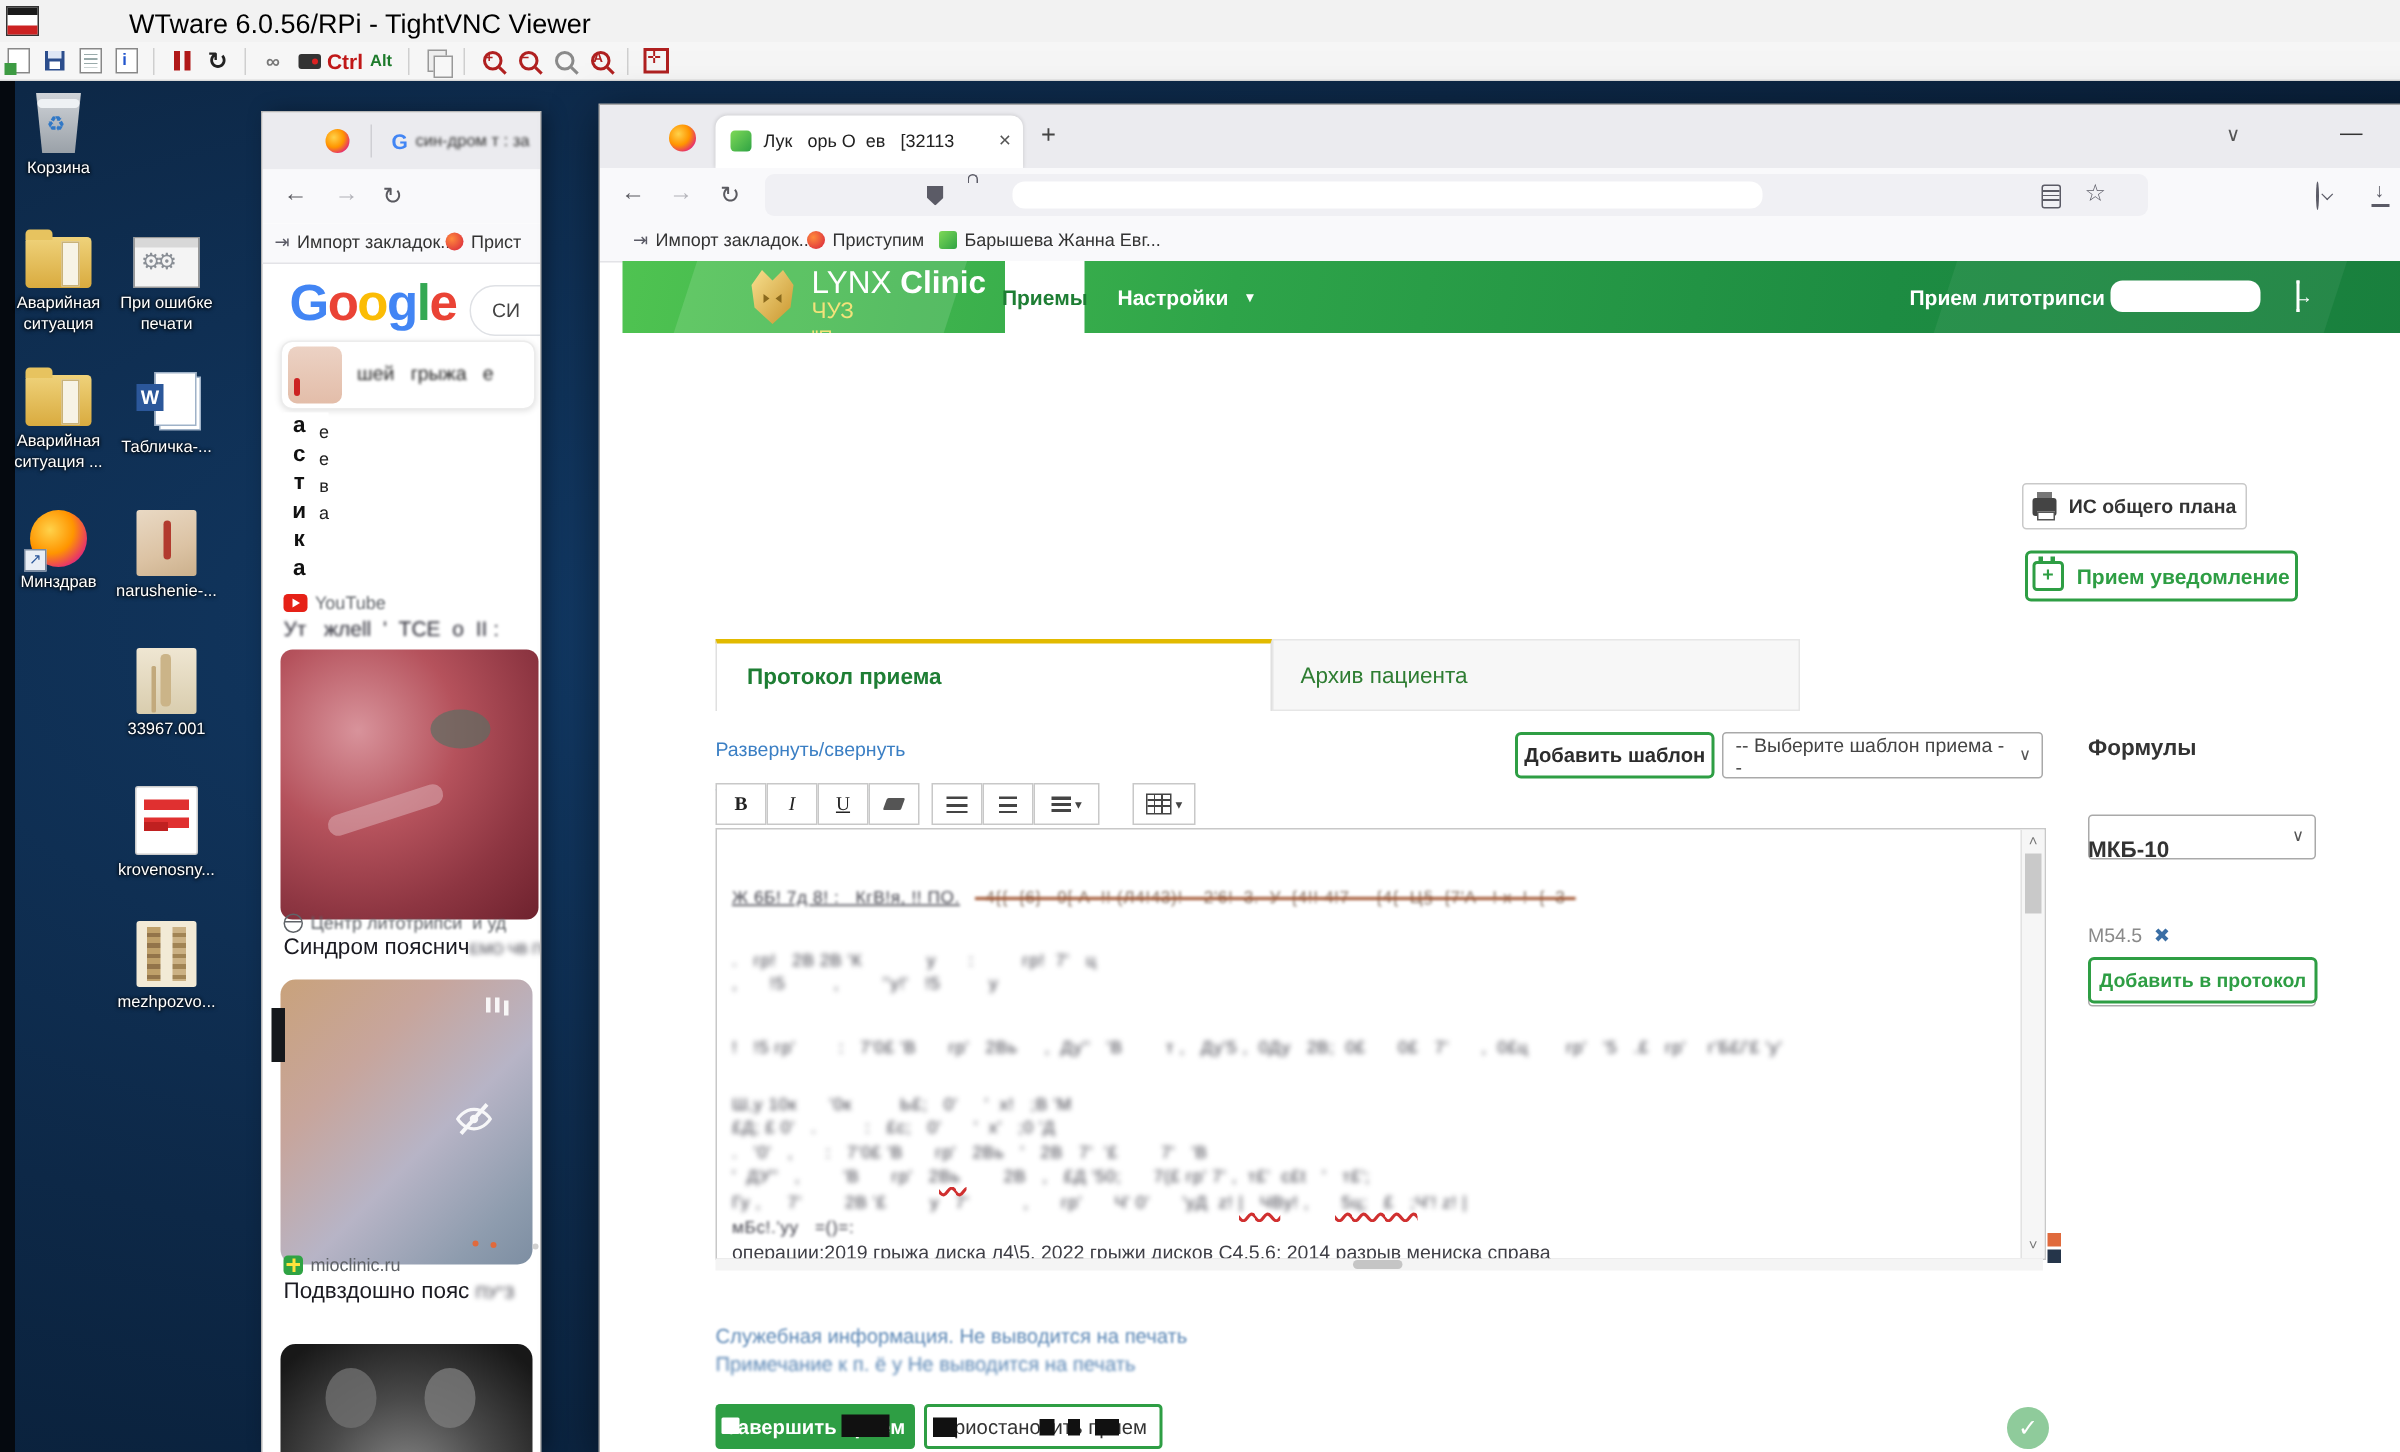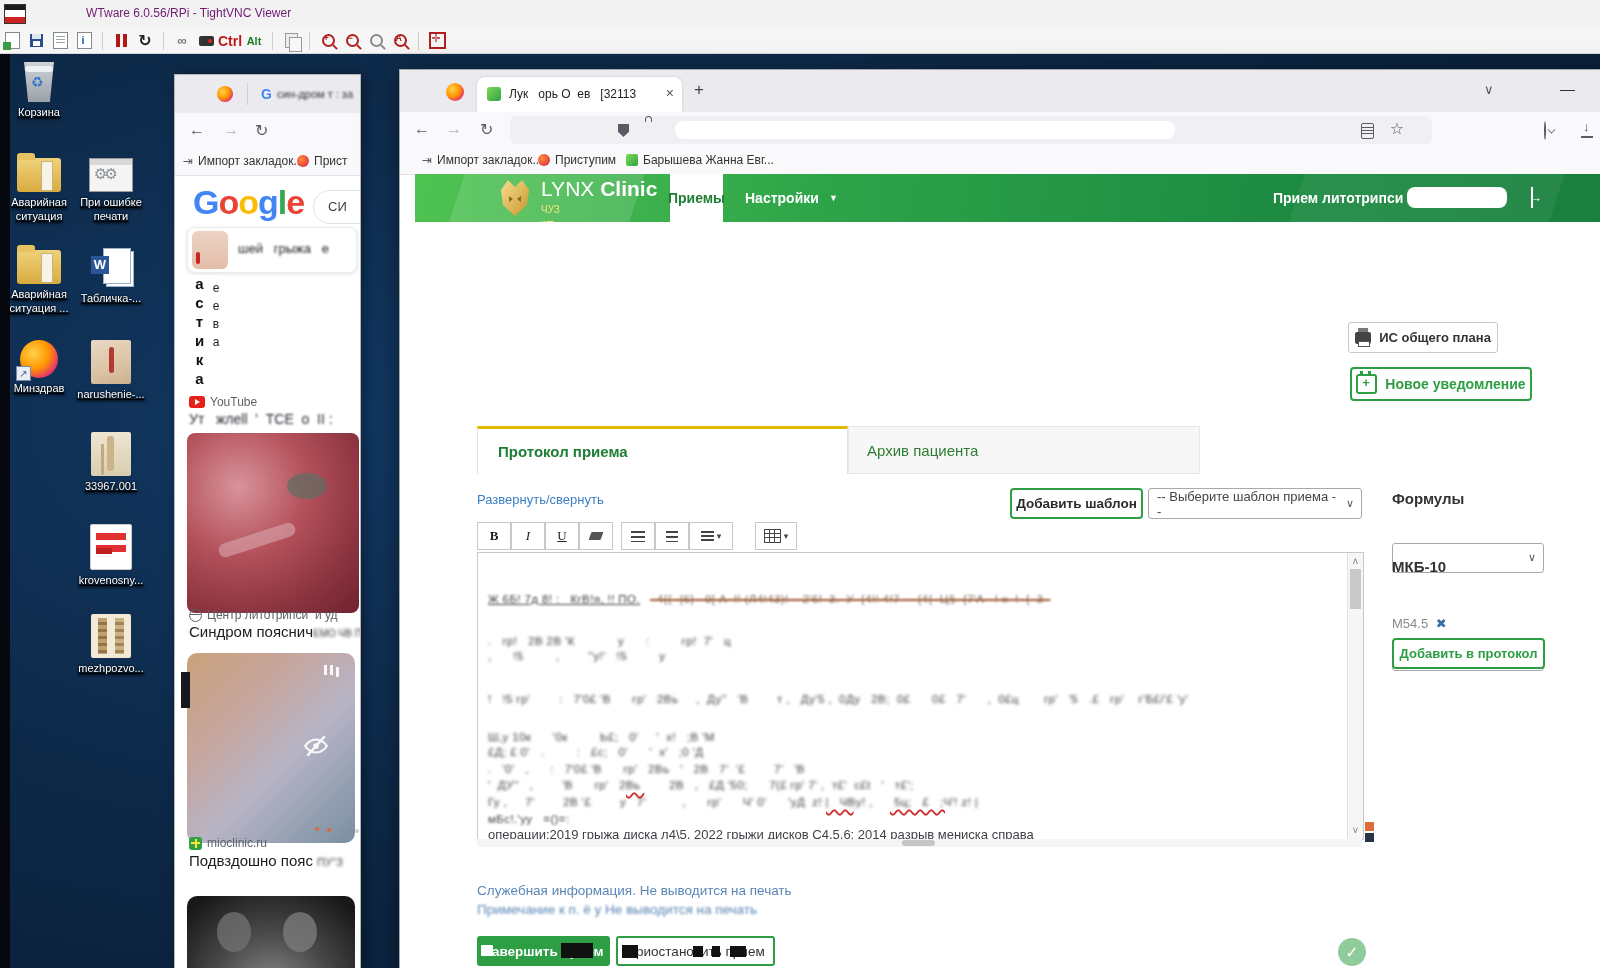--- a/index.html
+++ b/index.html
@@ -1,21 +1,21 @@
 <!DOCTYPE html>
 <html><head>
 <meta charset="utf-8">
 <style>
   html,body{margin:0;padding:0;background:#000;}
   body{font-family:"Liberation Sans","DejaVu Sans",sans-serif;}
   .screen{position:relative;width:1600px;height:968px;overflow:hidden;background:#0d2847;}
   .abs{position:absolute;}
   
   .vnc-title{left:0;top:0;width:1600px;height:28px;background:#f2f2f2;border-bottom:1px solid #d9d9d9;}
-  .vnc-title .t{position:absolute;left:86px;top:6px;font-size:12px;color:#701a75;}
+  .vnc-title .t{position:absolute;left:86px;top:6px;font-size:18px;color:#000000;}
   .vnc-logo{position:absolute;left:4px;top:4px;width:20px;height:18px;background:#fff;border:1px solid #333;}
   .vnc-logo::before{content:"";position:absolute;left:0;top:0;width:100%;height:5px;background:#1a1a1a;}
   .vnc-logo::after{content:"";position:absolute;left:0;bottom:0;width:100%;height:6px;background:#c22;}
   .vnc-toolbar{left:0;top:28px;width:1600px;height:26px;background:#f6f6f6;border-bottom:1px solid #d9d9d9;display:flex;align-items:center;gap:6px;padding-left:3px;box-sizing:border-box;}
   .tbi{width:18px;height:18px;display:inline-flex;align-items:center;justify-content:center;font-size:13px;color:#333;position:relative;}
   .tbsep{width:1px;height:18px;background:#cfcfcf;margin:0 3px;}
   .ic-sheet{width:13px;height:15px;background:#fff;border:1px solid #888;position:relative;}
   .ic-sheet.grn::after{content:"";position:absolute;left:-3px;bottom:-2px;width:8px;height:8px;background:#3d9b43;}
   .ic-save{width:13px;height:13px;background:#2b4d8c;position:relative;}
   .ic-save::before{content:"";position:absolute;left:2px;top:0;width:9px;height:5px;background:#dfe7f5;}
@@ -33,21 +33,21 @@
   .mag.gray{border-color:#8a8a8a;}
   .mag.gray::after{background:#8a8a8a;}
   .mag b{position:absolute;left:0px;top:-3px;font-size:9px;color:#b02020;font-weight:bold;}
   .ic-full{width:13px;height:13px;border:2px solid #b02020;position:relative;}
   .ic-full::after{content:"✛";position:absolute;left:1px;top:-2px;color:#b02020;font-size:11px;}
   .red-txt{color:#c01818;font-size:14px;font-weight:bold;}
   .grn-txt{color:#1c7a2a;font-size:11px;font-weight:bold;}
   
   .desk{left:0;top:54px;width:1600px;height:914px;background:radial-gradient(ellipse at 30% 40%, #123a66 0%, #0d2847 55%, #081c33 100%);}
   .dstrip{left:0;top:54px;width:10px;height:914px;background:#05090f;}
-  .dicon{width:70px;text-align:center;text-decoration:underline;}
+  .dicon{width:70px;text-align:center;}
   .dlabel{margin-top:4px;font-size:11px;color:#fff;text-shadow:0 1px 3px #000,0 0 2px #000;line-height:1.25;}
   .ig{margin:0 auto;position:relative;}
   .ig-bin{width:34px;height:40px;background:linear-gradient(#cfd3d8,#9aa1a8);clip-path:polygon(6% 0,94% 0,82% 100%,18% 100%);position:relative;}
   .ig-bin::before{content:"";position:absolute;left:10%;top:4px;width:80%;height:6px;background:#eef1f4;border-radius:3px;}
   .ig-bin::after{content:"♻";position:absolute;left:9px;top:12px;color:#3178c6;font-size:14px;}
   .ig-folder{width:44px;height:34px;background:linear-gradient(#efd27a,#d9ab3f);border-radius:3px;position:relative;}
   .ig-folder::before{content:"";position:absolute;left:0;top:-5px;width:18px;height:7px;background:#e7c35f;border-radius:3px 3px 0 0;}
   .ig-folder::after{content:"";position:absolute;left:24px;top:3px;width:10px;height:28px;background:#f7f3e6;border:1px solid #c9b27a;}
   .ig-gears{width:42px;height:32px;background:#f4f4f4;border:1px solid #999;position:relative;}
   .ig-gears::before{content:"";position:absolute;left:0;top:0;width:100%;height:6px;background:#d8d8d8;}
@@ -371,21 +371,21 @@
             <linearGradient id="gold" x1="0" y1="0" x2="1" y2="1">
               <stop offset="0" stop-color="#f7df8e"></stop>
               <stop offset="1" stop-color="#c9952d"></stop>
             </linearGradient>
           </defs>
         <path d="M6 12 L13 2 L20 9 L27 2 L34 12 L32 27 L20 38 L8 27 Z" fill="url(#gold)"></path>
         <path d="M14 18 l4 3 l-4 3 z M26 18 l-4 3 l4 3 z" fill="#8a6a1d"></path>
       </svg>
       <div class="abs" style="left:126px;top:4px;line-height:1.05;">
         <span style="font-size:21px;color:#fff;"><span>LYNX</span> <b>Clinic</b></span><br>
-        <span style="font-size:10px;color:#f3e27a;">ЧУЗ</span><br>
+        <span style="font-size:15px;color:#f3e27a;">ЧУЗ</span><br>
         <span style="font-size:13px;color:#f3e27a;">"Поликлиника</span>
       </div>
       <div class="abs" style="left:255px;top:0;width:53px;height:48px;background:#fff;display:flex;align-items:center;justify-content:center;font-size:14px;font-weight:bold;color:#1e7e34;">
           <span>Приемы</span>
         </div>
       <div class="abs" style="left:330px;top:0;height:48px;display:flex;align-items:center;gap:7px;color:#fff;font-size:14px;font-weight:bold;">
           <span>Настройки</span>
           <span class="caret" style="color:#fff;">▼</span>
         </div>
       <div class="abs" style="left:858px;top:0;height:48px;display:flex;align-items:center;gap:7px;color:#fff;font-size:14px;font-weight:bold;">
@@ -397,21 +397,21 @@
     </div>
 
     <div class="abs" style="left:0;top:152px;width:1240px;height:746px;background:#fff;">
 
       <div class="abs" style="left:948px;top:100px;width:148px;height:29px;border:1px solid #c9c9c9;border-radius:3px;background:#fff;display:flex;align-items:center;justify-content:center;gap:8px;font-size:13px;font-weight:bold;color:#333;">
         <span class="printer"></span>
           <span>ИС общего плана</span>
       </div>
       <div class="abs gbtn" style="left:950px;top:145px;width:182px;height:34px;font-size:14px;">
         <span class="calplus"></span>
-          <span>Новое уведомление</span>
+          <span>Прием уведомление</span>
       </div>
 
       <div class="abs tab active" style="left:77px;top:204px;width:371px;height:48px;padding-left:20px;">
           <span>Протокол приема</span>
         </div>
       <div class="abs tab idle" style="left:448px;top:204px;width:352px;height:48px;padding-left:18px;">
           <span>Архив пациента</span>
         </div>
 
       <div class="abs" style="left:77px;top:270px;font-size:13px;color:#3b7fc4;border-bottom:1px dashed #7aa8d6;padding-bottom:19px;"><span>Развернуть/свернуть</span></div>

